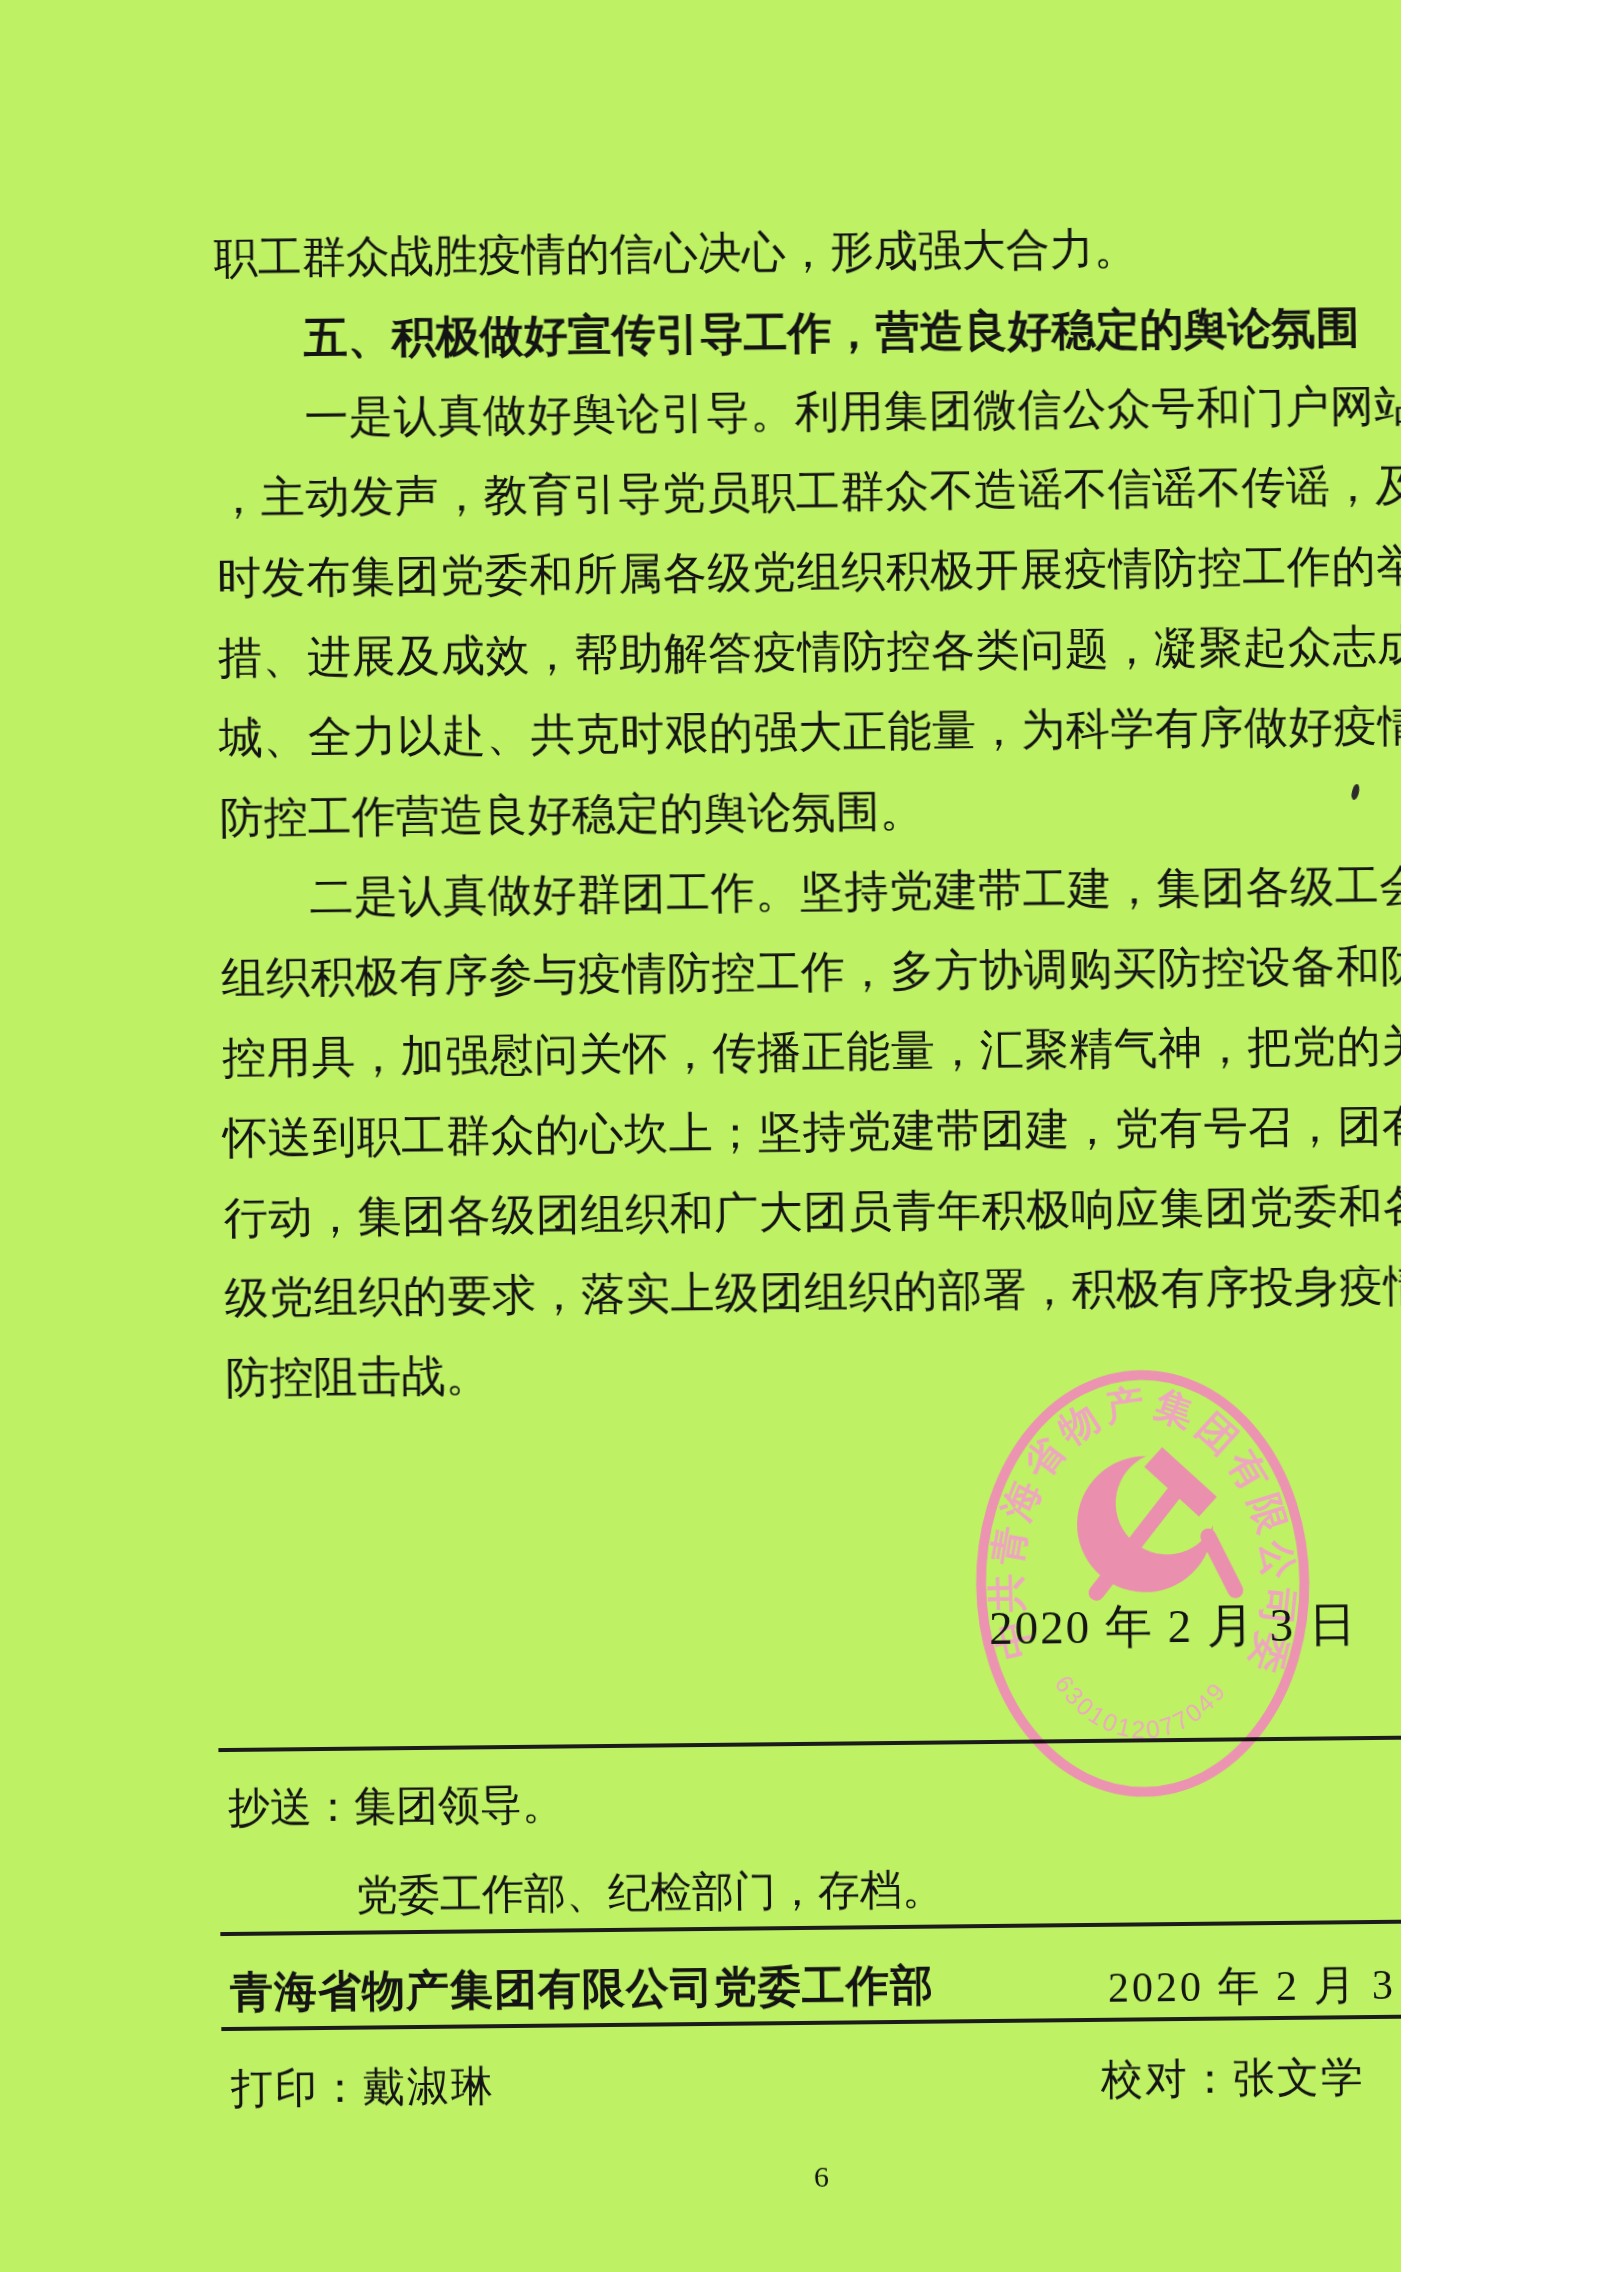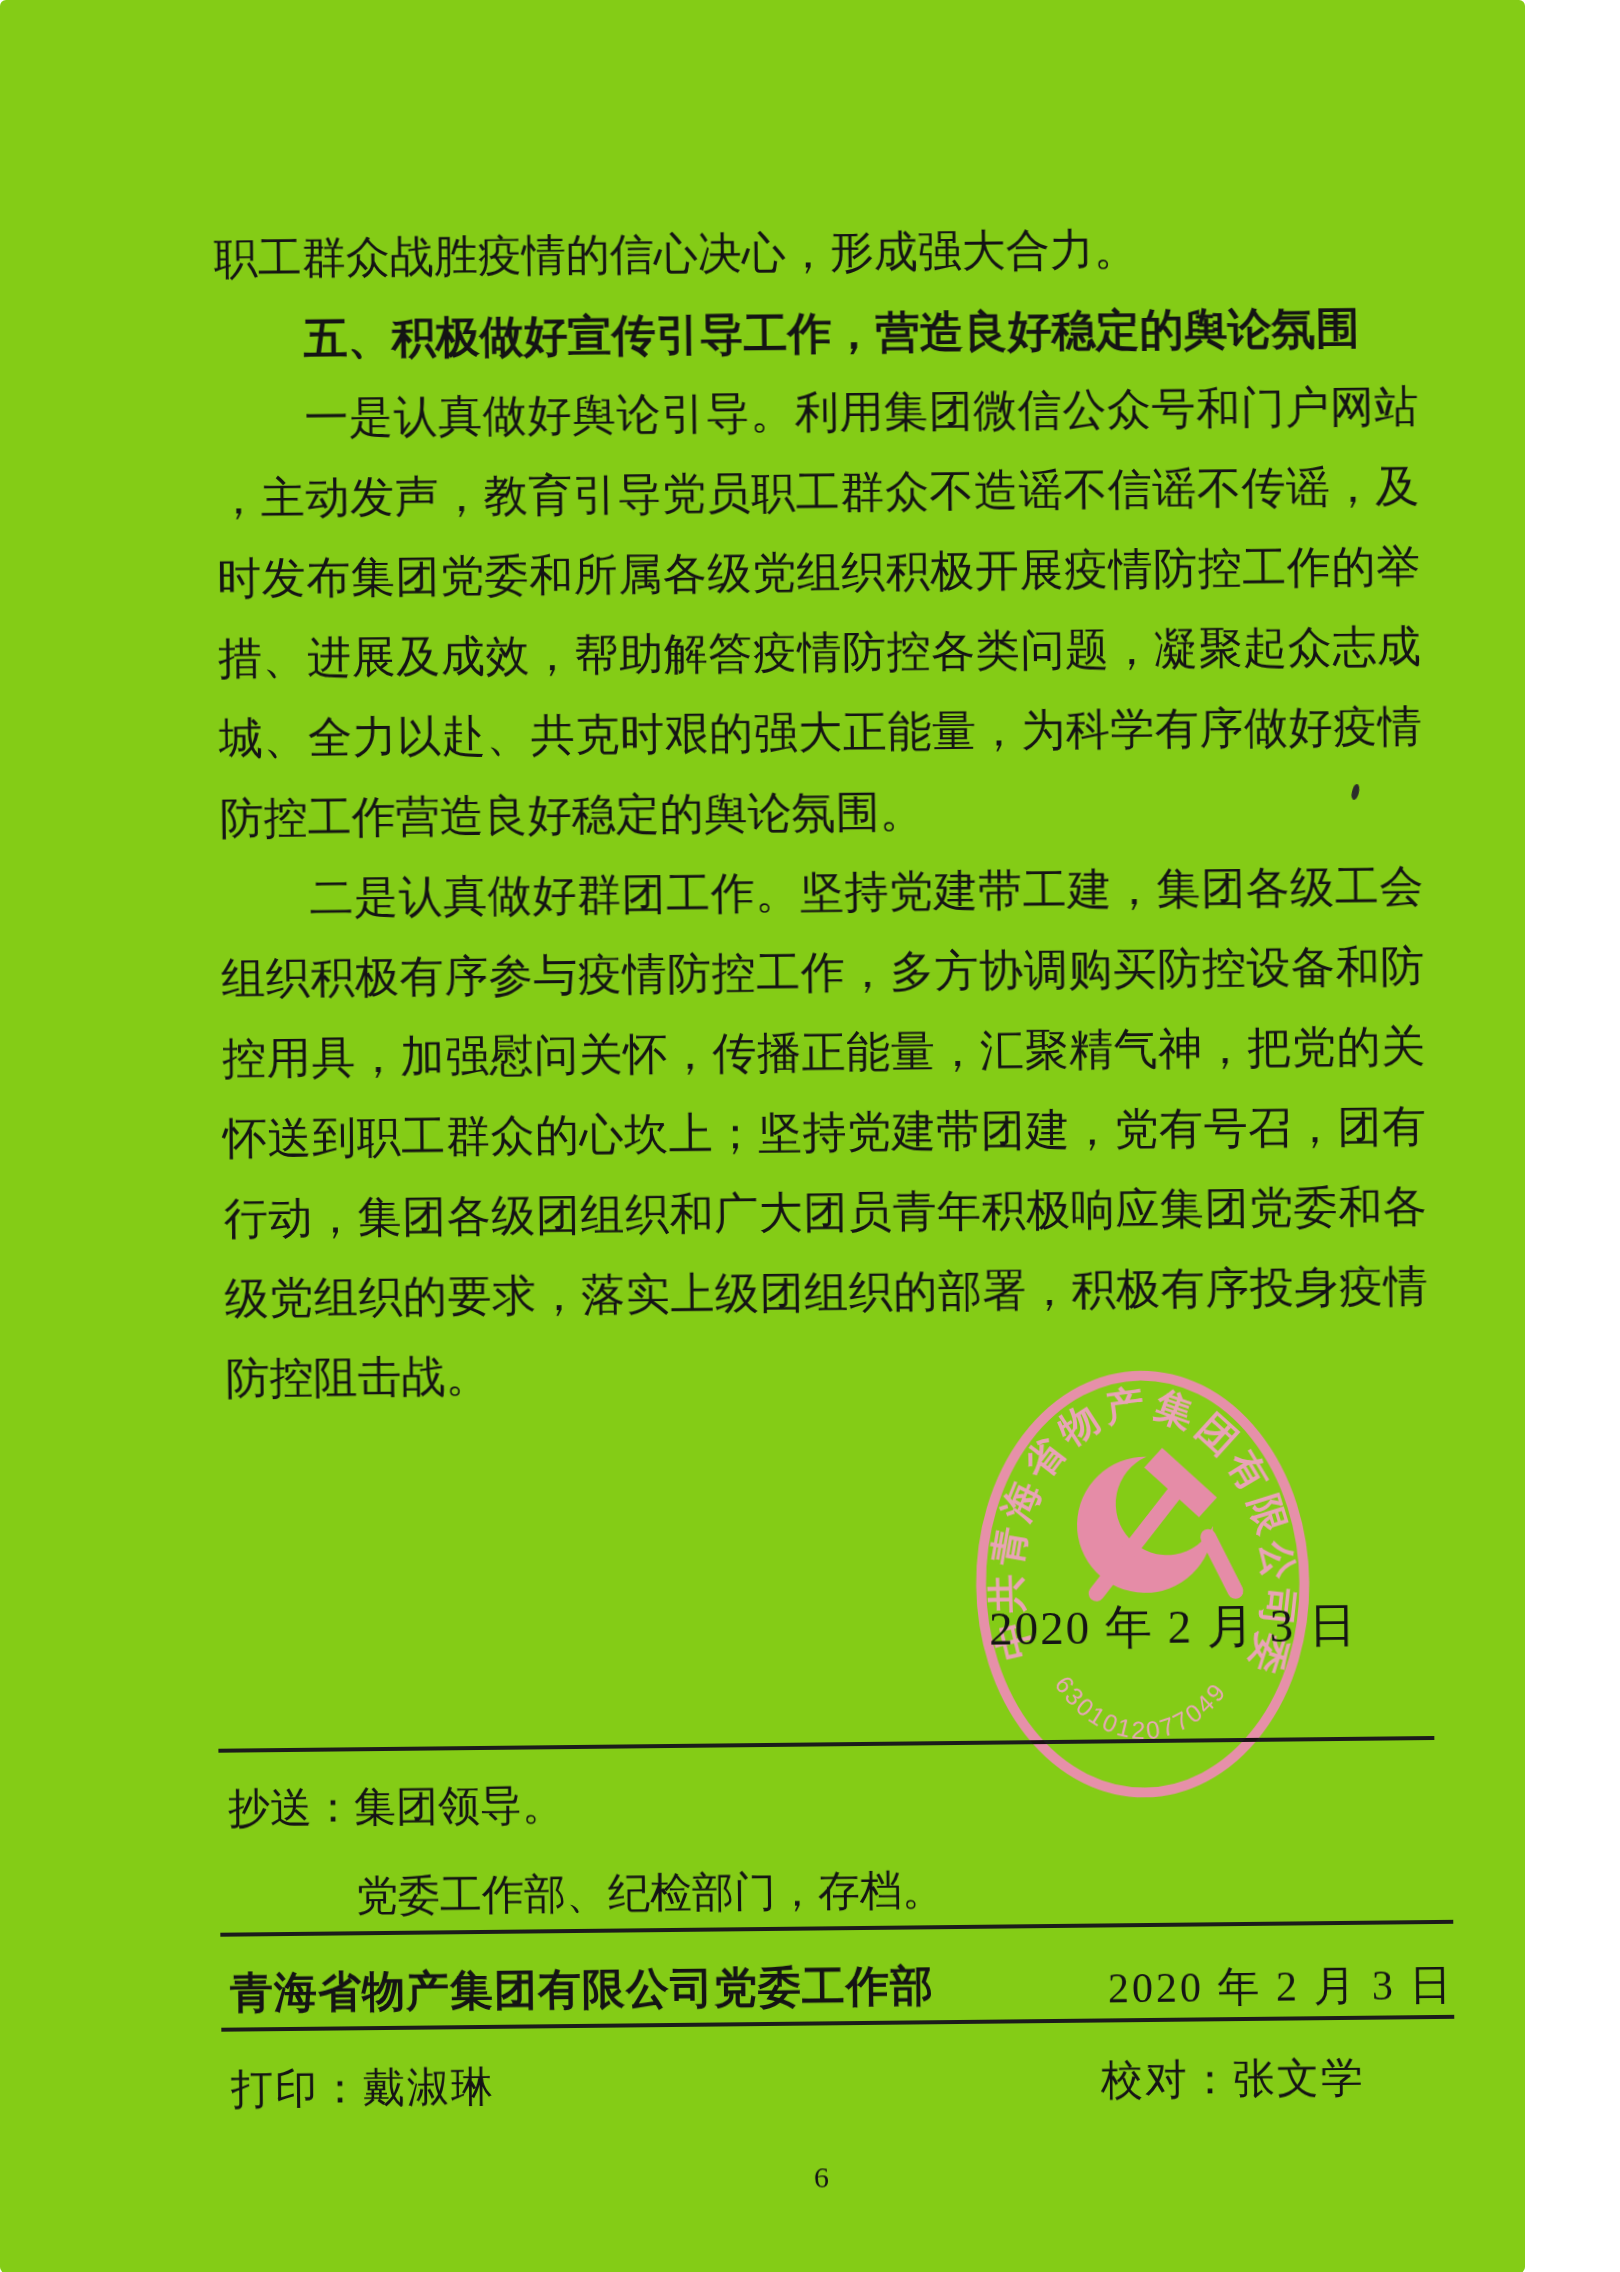--- a/index.html
+++ b/index.html
@@ -1,23 +1,22 @@
 <!DOCTYPE html>
 <html style="font-size:8px"><head>
 <meta charset="utf-8">
 <style>
   html,body{margin:0;padding:0;background:#ffffff;}
   .page{
     position:relative;
-    width:1525px;height:2273px;
-    background:#84cc16;
+    width:1401px;height:2273px;
+    background:#bef264;
     overflow:hidden;
     font-family:"Liberation Serif", serif;
     color:#141414;
-    border-radius:6px;
   }
   .skew{position:absolute;inset:0;transform:rotate(-0.6deg);transform-origin:50% 50%;}
   
   .body-block{
     position:absolute;left:223px;top:214px;width:1203px;
     font-size:44px;line-height:80px;
     text-align:justify;text-justify:inter-character;
     line-break:anywhere;overflow-wrap:anywhere;
     letter-spacing:0;
   }

